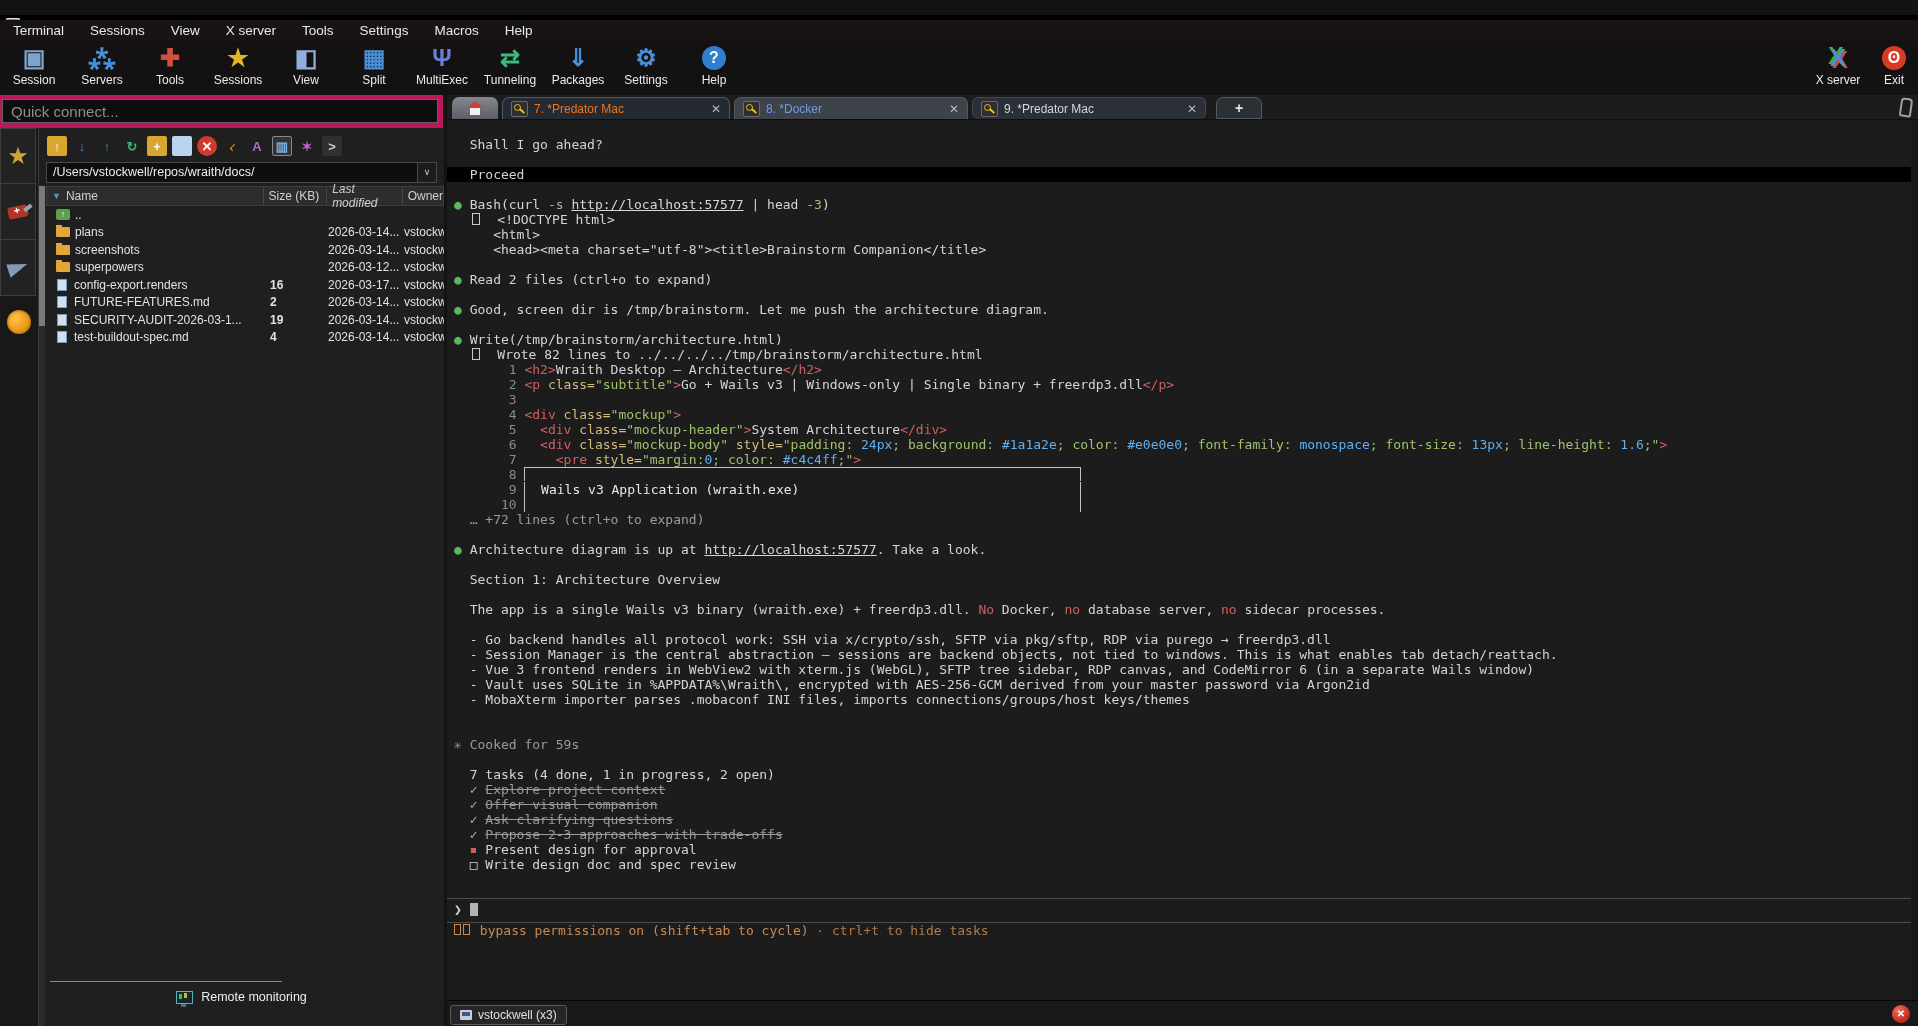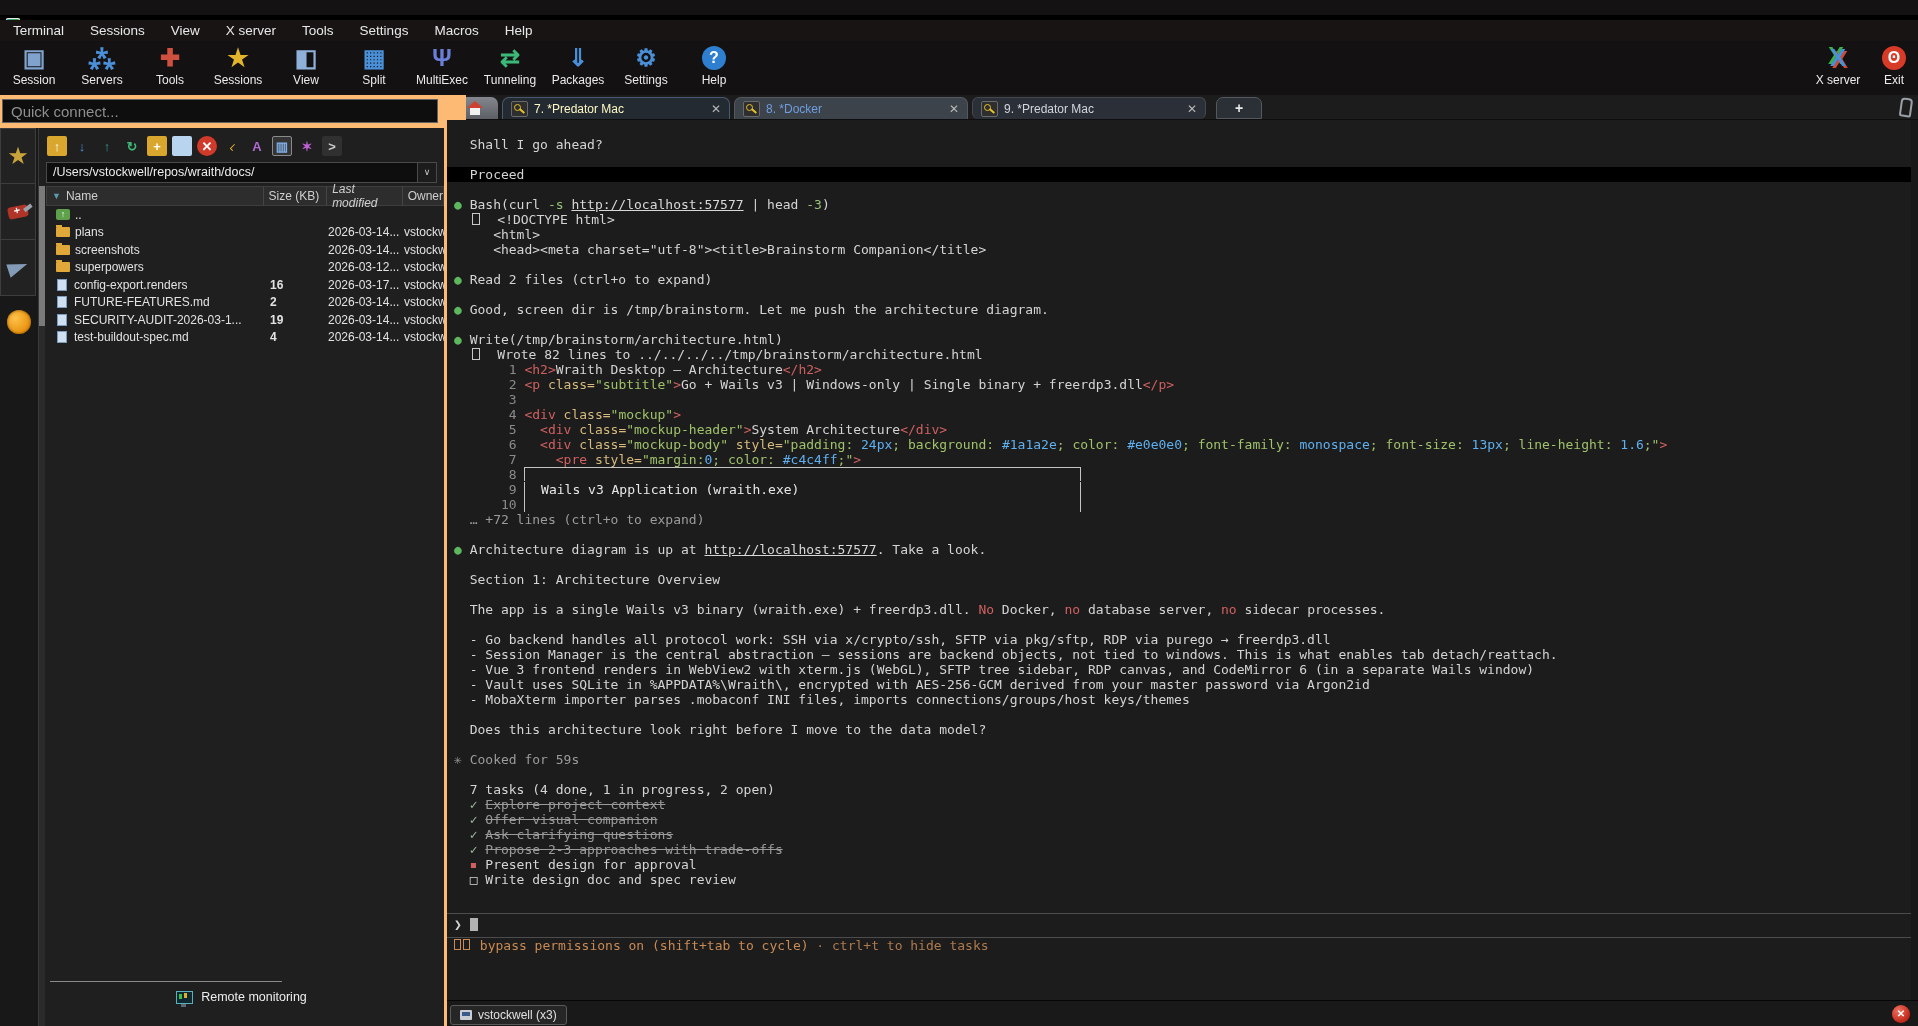--- a/index.html
+++ b/index.html
@@ -33,21 +33,21 @@
   .key-badge{width:15px;height:14px;background:#2e2e2e;border:1px solid #6a6a6a;border-radius:2px;position:relative;flex:none;}
   .key-badge::before{content:"";position:absolute;left:2px;top:2px;width:5px;height:5px;border:1.5px solid #e8c32a;border-radius:50%;}
   .key-badge::after{content:"";position:absolute;left:7px;top:8px;width:6px;height:2px;background:#e8c32a;transform:rotate(40deg);}
   #tab-plus{left:769px;width:46px;background:#2b3036;border:1px solid #55595f;justify-content:center;color:#e8e8e8;font-weight:bold;font-size:14px;}
   .ico-home{position:relative;width:16px;height:13px;}
   .ico-home::before{content:"";position:absolute;left:0;top:-1px;width:0;height:0;
      border-left:8px solid transparent;border-right:8px solid transparent;border-bottom:7px solid #d04030;}
   .ico-home::after{content:"";position:absolute;left:3px;top:6px;width:10px;height:7px;background:#f2f2f2;}
   #paperclip{position:absolute;right:6px;top:3px;width:8px;height:15px;border:2px solid #9aa0a8;border-radius:4px 4px 2px 2px;transform:rotate(8deg);}
   
-  #sidebar{position:absolute;left:0;top:95px;width:443px;height:931px;background:#fdba74;padding-left:23px;}
+  #sidebar{position:absolute;left:0;top:95px;width:443px;height:931px;background:#be185d;}
   #quick-connect{position:absolute;left:2px;top:4px;width:436px;height:24px;background:#0e0e0e;border:1px solid #606060;
      color:#8f8f8f;font-size:15px;line-height:24px;padding-left:8px;box-sizing:border-box;}
   #iconstrip{position:absolute;left:0;top:33px;width:38px;height:898px;background:#181818;}
   .strip-cell{width:36px;height:56px;border:1px solid #3d3d3d;border-top:none;box-sizing:border-box;background:#222;
      display:flex;align-items:center;justify-content:center;}
   .strip-cell:first-child{border-top:1px solid #3d3d3d;}
   .ico-star{color:#c9a43a;font-size:24px;}
   .ico-knife{width:20px;height:12px;background:#b03428;border-radius:3px;position:relative;transform:rotate(-12deg);}
   .ico-knife::before{content:"+";position:absolute;left:6px;top:-2px;color:#fff;font-size:11px;font-weight:bold;}
   .ico-knife::after{content:"";position:absolute;right:-5px;top:2px;width:9px;height:4px;background:#9aa2ac;transform:rotate(-25deg);}
@@ -192,21 +192,21 @@
     </div>
 
   <div id="tabbar">
     <div class="tab" id="tab-home">
         <span class="ico-home"></span>
       </div>
     <div class="tab" id="tab-plus">+</div>
     <div id="paperclip"></div>
   <div class="tab term-tab" style="left: 55px; width: 228px; background: rgb(36, 42, 50); border-top: 1px solid rgb(74, 90, 110); border-right: 1px solid rgb(74, 90, 110); border-bottom: none; border-left: 1px solid rgb(74, 90, 110); border-image: initial;">
         <span class="key-badge"></span>
-        <span class="tab-label" style="color: #fef9c3;">7. *Predator Mac</span>
+        <span class="tab-label" style="color: #f97316;">7. *Predator Mac</span>
         <span class="tab-close">✕</span>
       </div>
       <div class="tab term-tab" style="left: 287px; width: 234px; background: rgb(61, 67, 75); border-top: 1px solid rgb(85, 89, 95); border-right: 1px solid rgb(85, 89, 95); border-bottom: none; border-left: 1px solid rgb(85, 89, 95); border-image: initial;">
         <span class="key-badge"></span>
         <span class="tab-label" style="color: rgb(111, 157, 223);">8. *Docker</span>
         <span class="tab-close">✕</span>
       </div>
       <div class="tab term-tab" style="left: 525px; width: 234px; background: rgb(43, 48, 56); border-top: 1px solid rgb(69, 73, 79); border-right: 1px solid rgb(69, 73, 79); border-bottom: none; border-left: 1px solid rgb(69, 73, 79); border-image: initial; border-radius: 6px;">
         <span class="key-badge"></span>
         <span class="tab-label" style="color: rgb(210, 214, 220);">9. *Predator Mac</span>
@@ -380,21 +380,20 @@
         <div class="tline"><span class="seg-d">  Section 1: Architecture Overview</span></div>
         <div class="tline">&nbsp;</div>
         <div class="tline"><span class="seg-d">  The app is a single Wails v3 binary (wraith.exe) + freerdp3.dll. </span><span class="seg-r">No</span><span class="seg-d"> Docker, </span><span class="seg-r">no</span><span class="seg-d"> database server, </span><span class="seg-r">no</span><span class="seg-d"> sidecar processes.</span></div>
         <div class="tline">&nbsp;</div>
         <div class="tline"><span class="seg-d">  - Go backend handles all protocol work: SSH via x/crypto/ssh, SFTP via pkg/sftp, RDP via purego → freerdp3.dll</span></div>
         <div class="tline"><span class="seg-d">  - Session Manager is the central abstraction — sessions are backend objects, not tied to windows. This is what enables tab detach/reattach.</span></div>
         <div class="tline"><span class="seg-d">  - Vue 3 frontend renders in WebView2 with xterm.js (WebGL), SFTP tree sidebar, RDP canvas, and CodeMirror 6 (in a separate Wails window)</span></div>
         <div class="tline"><span class="seg-d">  - Vault uses SQLite in %APPDATA%\Wraith\, encrypted with AES-256-GCM derived from your master password via Argon2id</span></div>
         <div class="tline"><span class="seg-d">  - MobaXterm importer parses .mobaconf INI files, imports connections/groups/host keys/themes</span></div>
         <div class="tline">&nbsp;</div>
-        <div class="tline"><span class="seg-d">  Does this architecture look right before I move to the data model?</span></div>
         <div class="tline">&nbsp;</div>
         <div class="tline"><span class="seg-dm">✳ Cooked for 59s</span></div>
         <div class="tline">&nbsp;</div>
         <div class="tline"><span class="seg-d">  7 tasks (4 done, 1 in progress, 2 open)</span></div>
         <div class="tline"><span class="seg-chk">  ✓ </span><span class="seg-st">Explore project context</span></div>
         <div class="tline"><span class="seg-chk">  ✓ </span><span class="seg-st">Offer visual companion</span></div>
         <div class="tline"><span class="seg-chk">  ✓ </span><span class="seg-st">Ask clarifying questions</span></div>
         <div class="tline"><span class="seg-chk">  ✓ </span><span class="seg-st">Propose 2-3 approaches with trade-offs</span></div>
         <div class="tline"><span class="seg-r">  ▪ </span><span class="seg-d">Present design for approval</span></div>
         <div class="tline"><span class="seg-d">  □ Write design doc and spec review</span></div>

